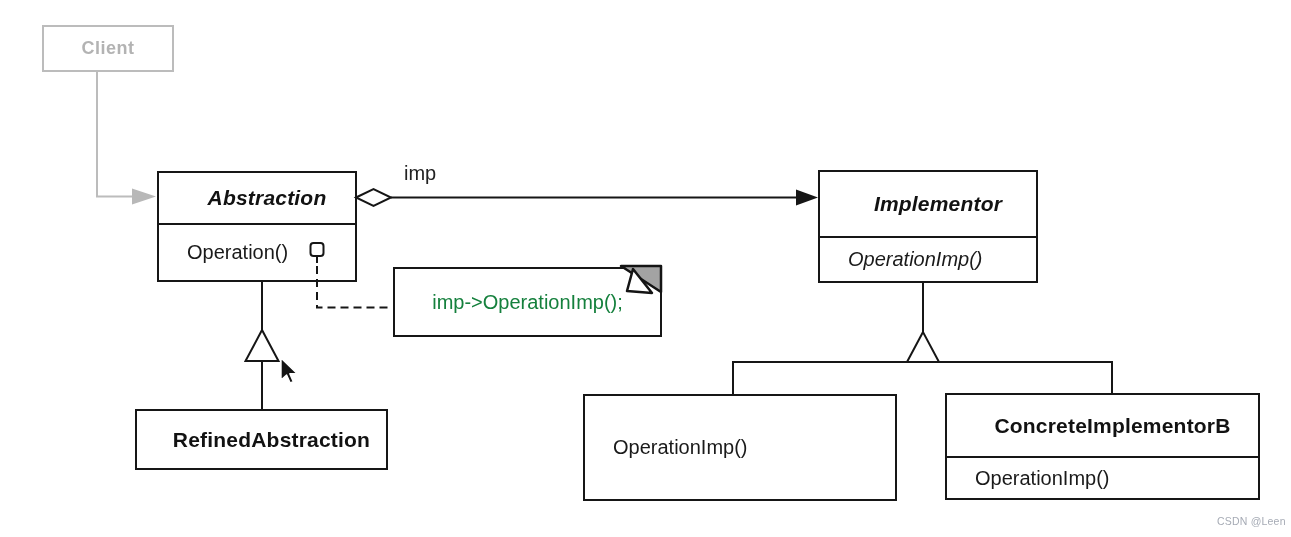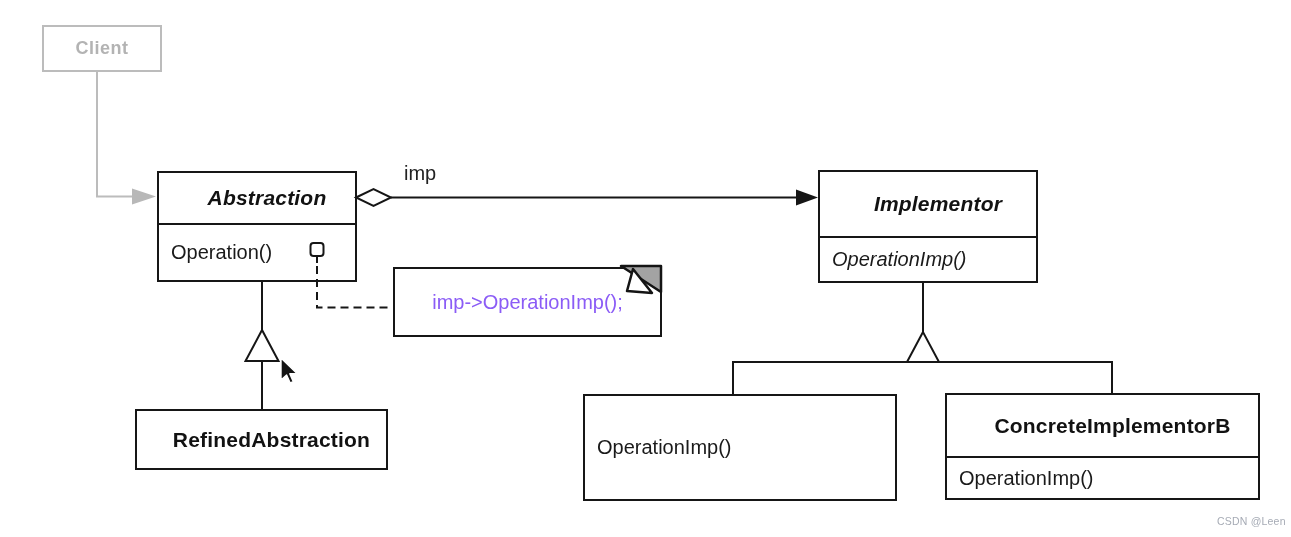--- a/index.html
+++ b/index.html
@@ -13,46 +13,46 @@
     box-sizing:border-box;display:flex;flex-direction:column;z-index:2;
   }
   .uml-head{
     display:flex;align-items:center;justify-content:center;
     font-weight:bold;font-size:21px;color:#121212;letter-spacing:.2px;
     border-bottom:2px solid #161616;box-sizing:border-box;padding-left:20px;
   }
   .uml-head.noDivider{border-bottom:none;flex:1;border-radius:26px;}
   .uml-body{
     flex:1;display:flex;align-items:center;font-size:20px;color:#1a1a1a;
-    padding-left:12px;box-sizing:border-box;
+    padding-left:28px;box-sizing:border-box;
   }
   .italic{font-style:italic;}
   .client-box{
     position:absolute;background:#ffffff;border:2px solid #bcbcbc;
     box-sizing:border-box;display:flex;align-items:center;justify-content:center;
     font-weight:bold;font-size:18px;color:#b3b3b3;letter-spacing:.5px;z-index:2;
   }
   .note-box{
     position:absolute;background:#ffffff;border:2px solid #161616;
     box-sizing:border-box;display:flex;align-items:center;justify-content:center;
-    font-size:20px;color:#8b5cf6;z-index:2;
+    font-size:20px;color:#15803d;z-index:2;
   }
   .edge-label{
     position:absolute;font-size:20px;color:#222222;z-index:6;
   }
   .watermark{
     position:absolute;font-size:10.5px;color:#a6abb5;z-index:6;letter-spacing:.2px;
   }
 </style>
 </head>
 <body>
 
 <div class="stage">
 
-  <div class="client-box" style="left:42px;top:25px;width:120px;height:47px;">
+  <div class="client-box" style="left:42px;top:25px;width:132px;height:47px;">
     <span>Client</span>
   </div>
 
   <div class="uml-class" style="left:157px;top:171px;width:200px;height:111px;">
     <div class="uml-head italic" style="height:52px;">Abstraction</div>
     <div class="uml-body">Operation()</div>
   </div>
 
   <div class="uml-class" style="left:818px;top:170px;width:220px;height:113px;">
     <div class="uml-head italic" style="height:66px;">Implementor</div>

